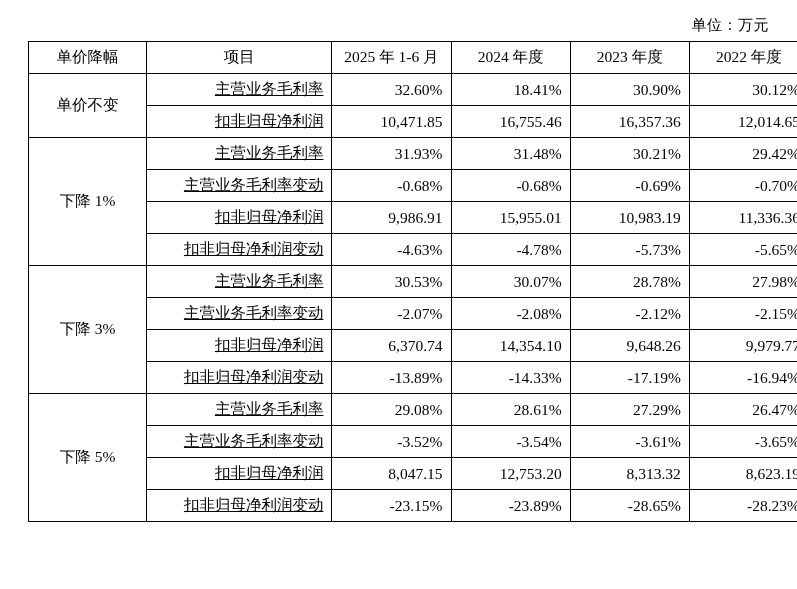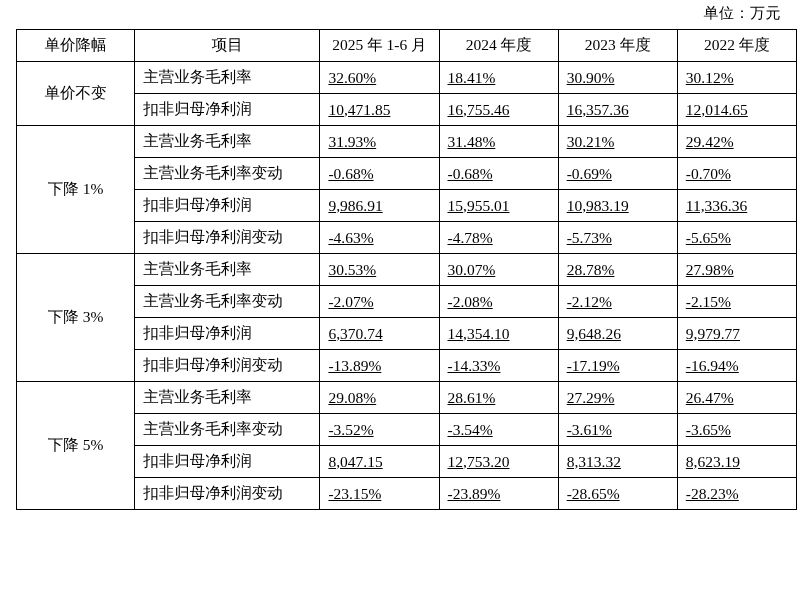--- a/index.html
+++ b/index.html
@@ -12,21 +12,21 @@
     height: 589px;
     font-family: "Liberation Serif", "DejaVu Serif", serif;
     color: #000000;
     position: relative;
     overflow: hidden;
   }
   .page {
     width: 797px;
     height: 420px;
     box-sizing: border-box;
-    padding: 0;
+    padding: 12px;
     position: relative;
   }
   .unit-line {
     text-align: right;
     font-size: 15px;
     padding: 4px 16px 6px 0;
     letter-spacing: 0.5px;
   }
   table.sens-table {
     border-collapse: collapse;
@@ -51,26 +51,26 @@
   }
   .col-group { width: 118px; text-align: left; padding-left: 10px; }
   .col-item  { width: 185px; text-align: center; }
   .col-num   { width: 119px; text-align: right; padding-right: 12px; }
   .group-cell {
     text-align: center;
     padding-left: 10px;
     vertical-align: middle;
   }
   .item-cell {
-    text-align: left;
+    text-align: right;
+    text-decoration: underline;
   }
   .num-cell {
-    text-align: left;
+    text-align: right;
     padding-right: 12px;
-    text-decoration: underline;
   }
 </style>
 </head>
 <body>
 
 <div class="page">
 
   <div class="unit-line">单位：万元</div>
 
   <table class="sens-table">

